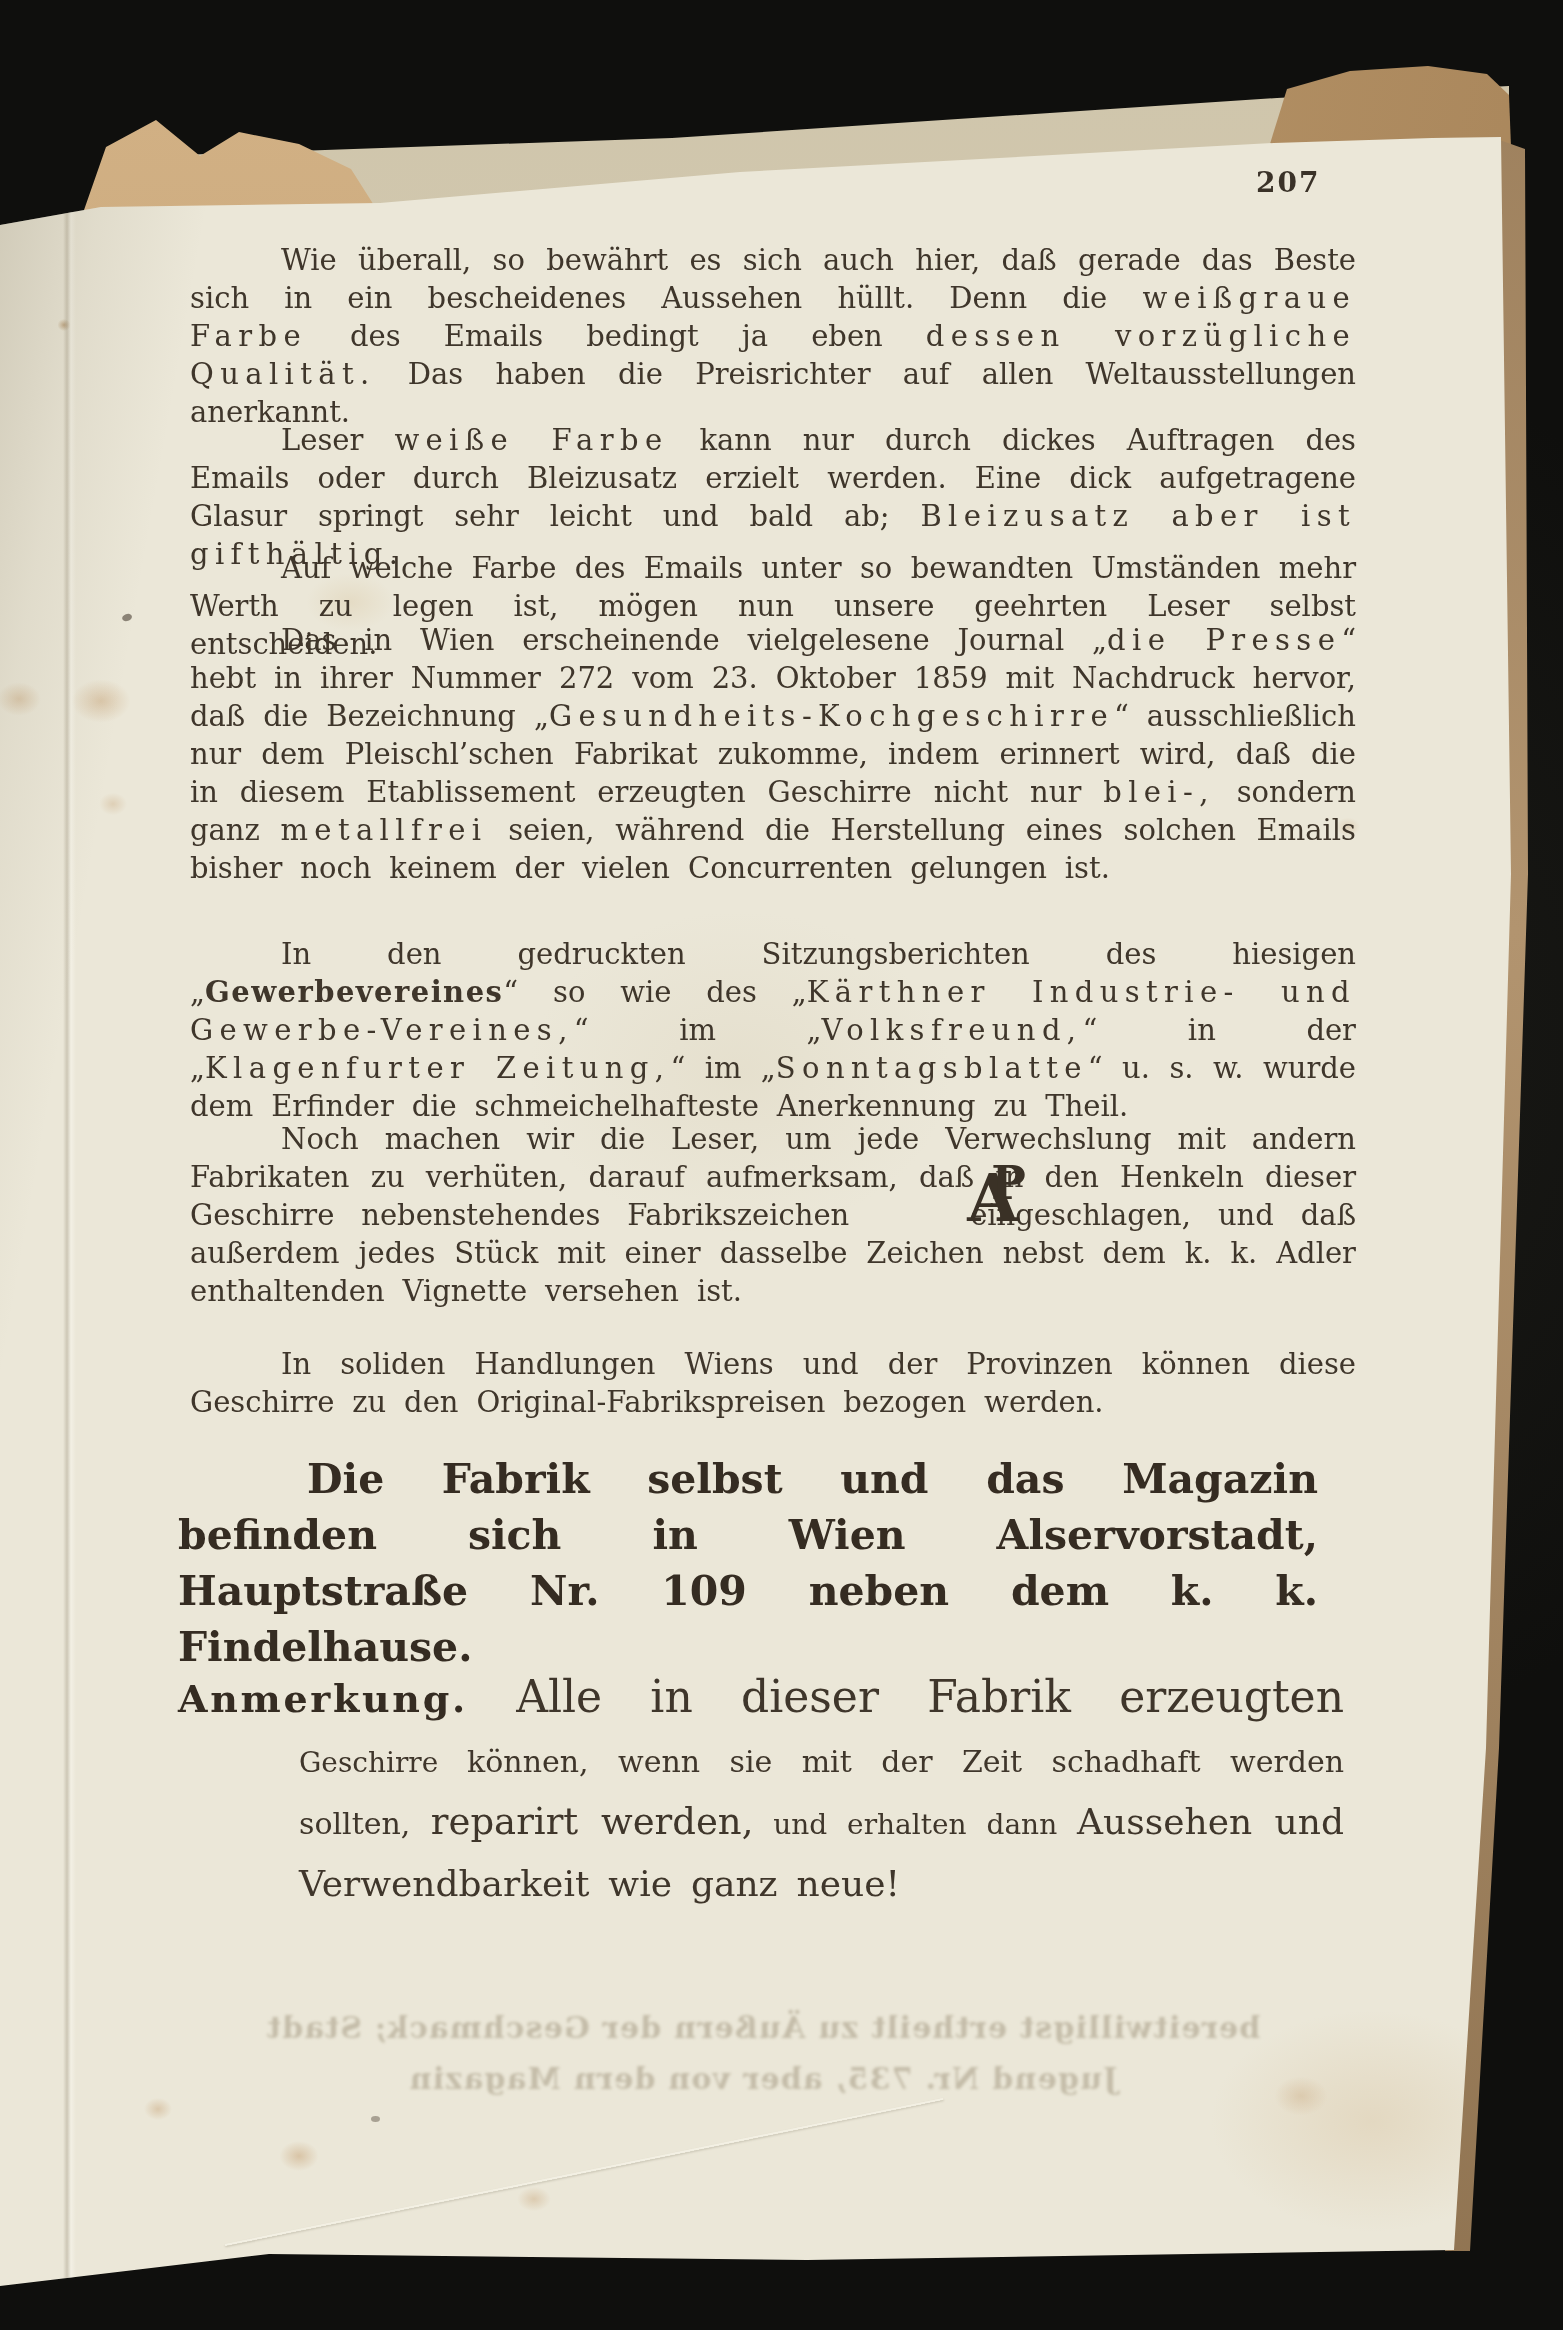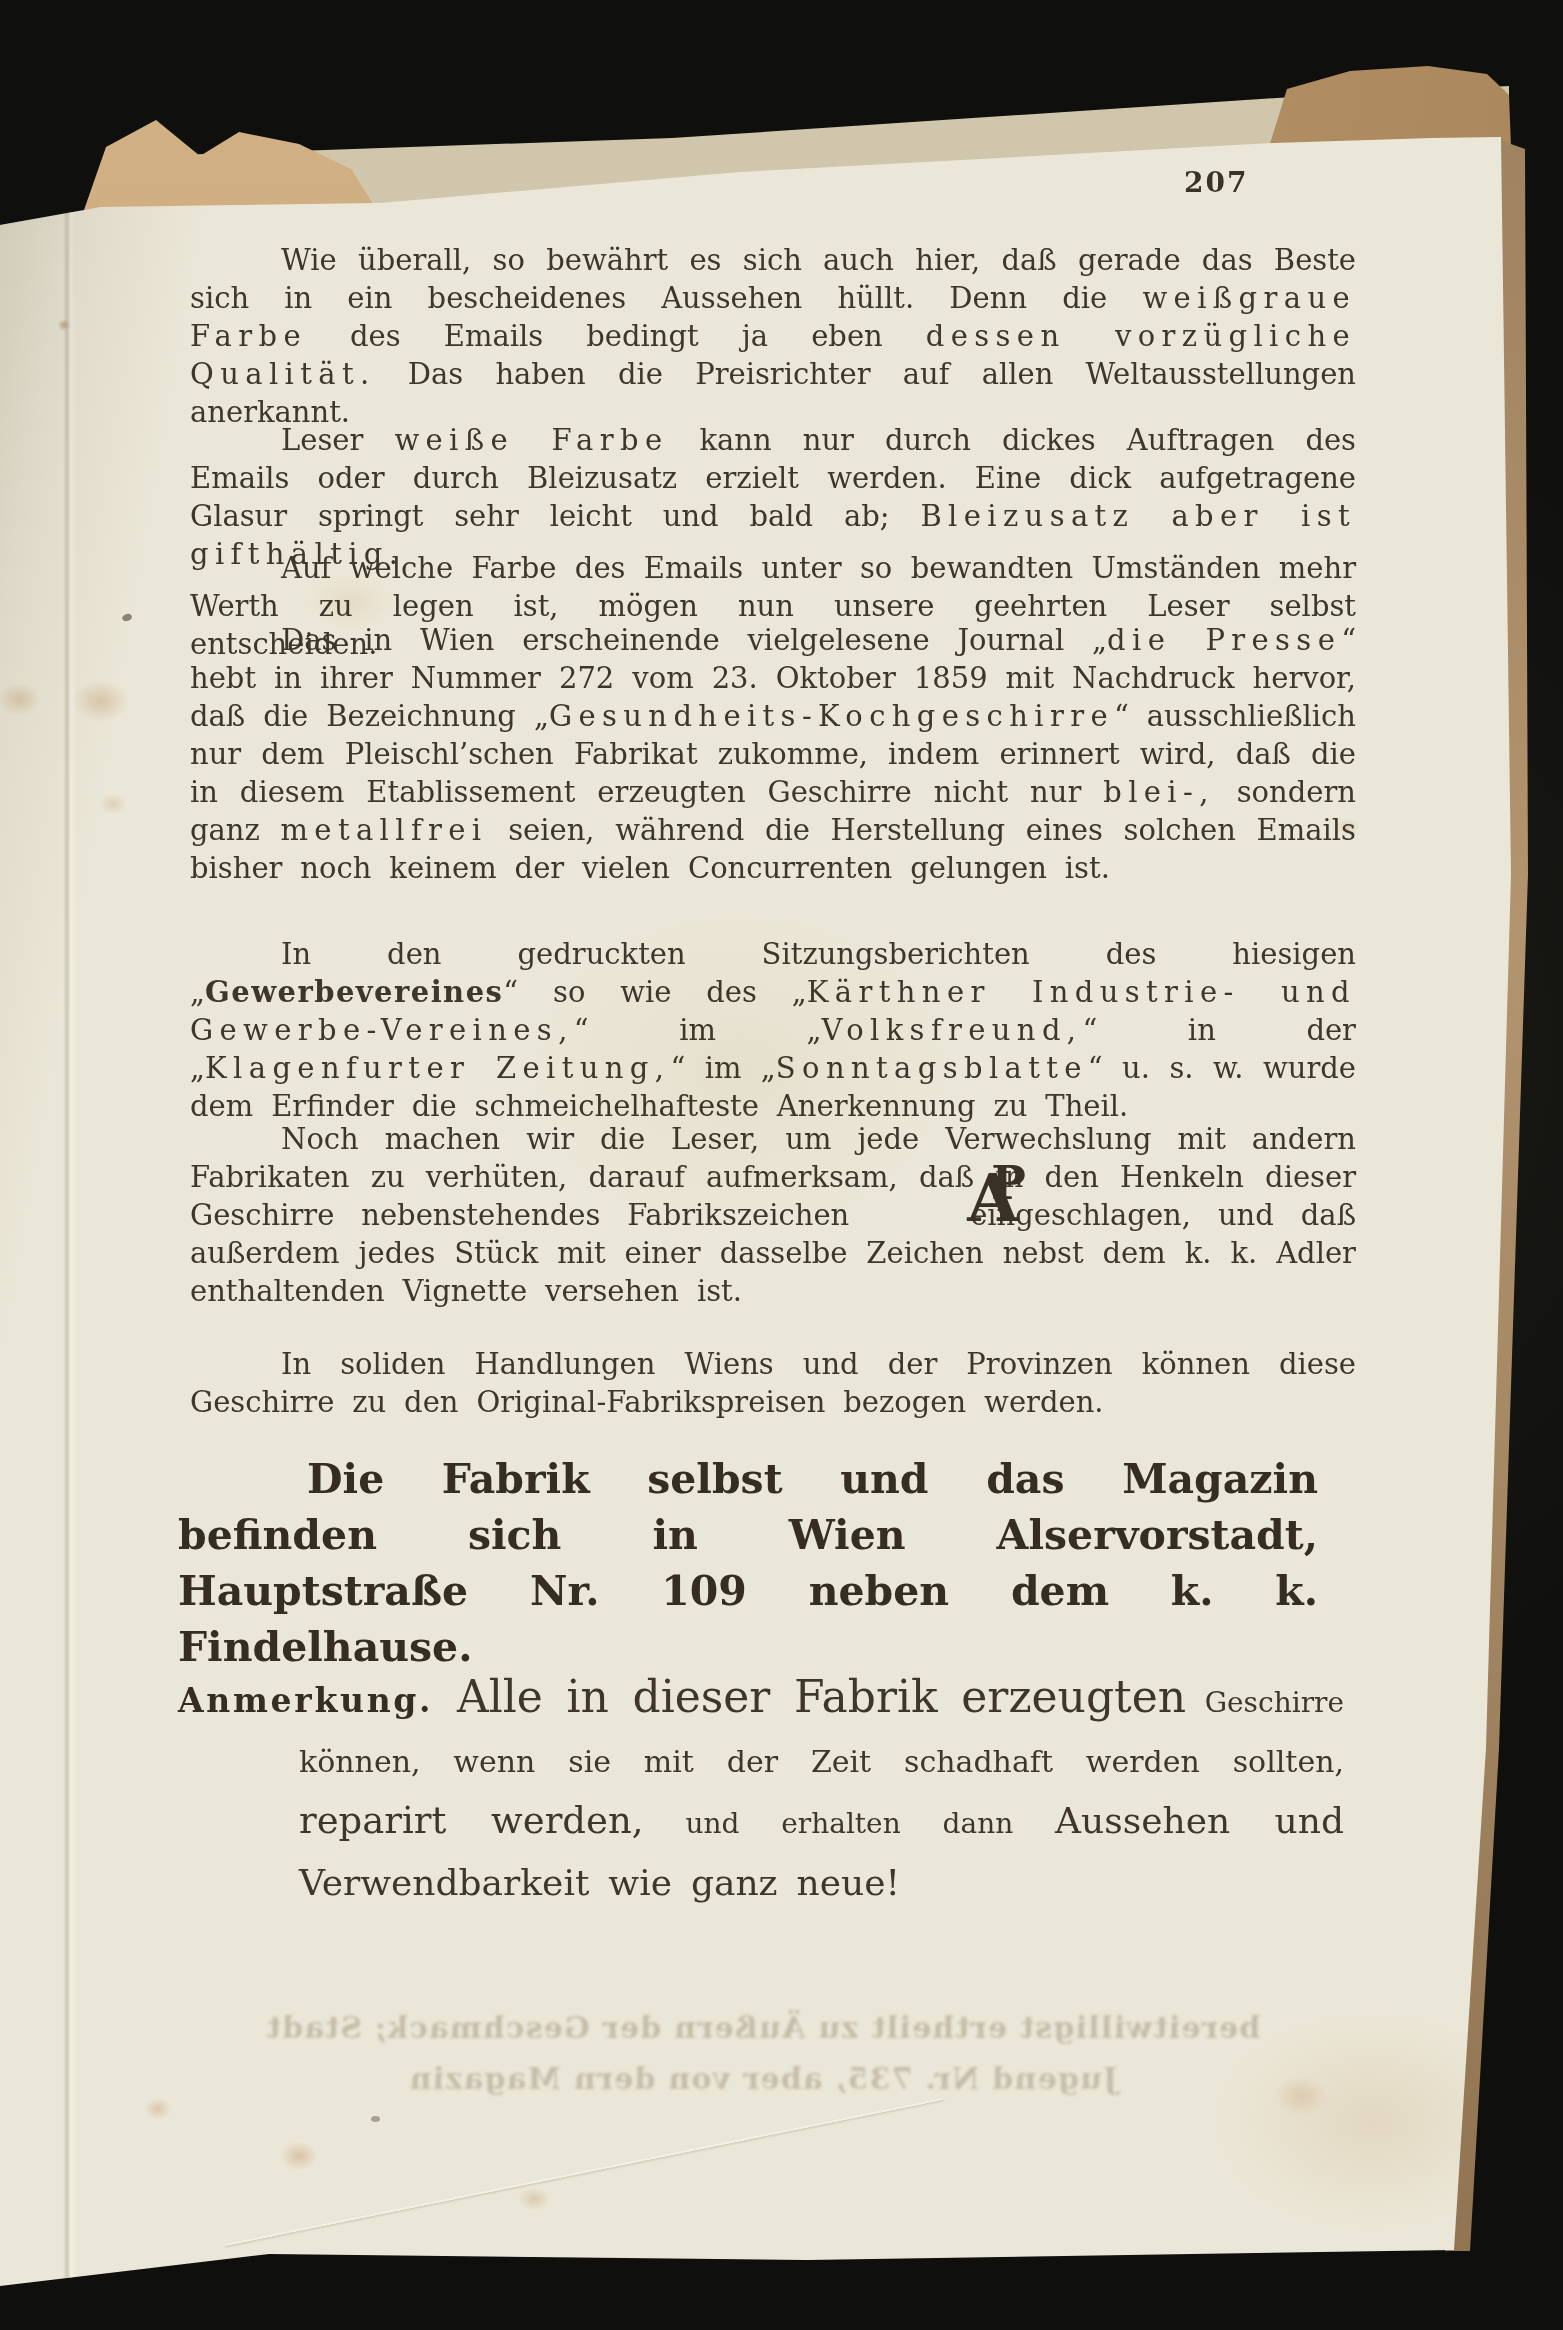--- a/index.html
+++ b/index.html
@@ -42,34 +42,34 @@
       radial-gradient(38px 28px at 1301px 2032px, rgba(196,158,112,.32), rgba(196,158,112,0) 70%),
       radial-gradient(215px 148px at 1372px 2057px, rgba(204,174,128,.26), rgba(204,174,128,0) 75%),
       linear-gradient(#ebe7d8,#ebe7d8);
     clip-path:polygon(0px 161px,101px 143px,380px 139px,740px 108px,1274px 79px,1432px 74px,1501px 73px,1511px 810px,1486px 1684px,1454px 2186px,807px 2196px,269px 2190px,0px 2222px);}
   .speck{position:absolute;border-radius:50%;}
   .speck.a{left:122px;top:550px;width:10px;height:6.7px;background:#6b6155;opacity:.75;transform:rotate(-20deg);}
   .speck.b{left:371px;top:2052px;width:8.7px;height:6px;background:#7c7366;opacity:.6;}
   .crease-diag{position:absolute;left:225px;top:2180px;width:733px;height:2px;
     background:rgba(252,250,240,.5);box-shadow:0 1.3px 2px rgba(120,110,88,.28);
     transform:rotate(-11.5deg);transform-origin:left center;}
-  .pagenum{position:absolute;left:1184px;top:102px;font-size:28px;font-weight:bold;
+  .pagenum{position:absolute;left:1256px;top:102px;font-size:28px;font-weight:bold;
     letter-spacing:2px;color:#3a3228;}
   .textblock{position:absolute;left:178px;top:158px;width:1170px;color:#3f362b;}
   .body-p{position:absolute;width:1166px;margin:12px;font-size:29px;line-height:38px;
     text-align:justify;word-spacing:.30em;text-indent:91px;}
   .p1{top:6.7px;}  .p2{top:187px;} .p3{top:315px;} .p4{top:387px;}
   .p5{top:701px;} .p6{top:886px;} .p7{top:1111px;}
   .sp{letter-spacing:.22em;}
   .bd{font-weight:bold;letter-spacing:.05em;}
   .display-p{position:absolute;top:1229px;width:1140px;margin:0;font-size:41px;font-weight:bold;
     line-height:56px;text-align:justify;word-spacing:.22em;text-indent:129px;color:#352c22;}
   .anm{position:absolute;top:1445px;width:1166px;margin:0;font-size:30px;line-height:59px;
     text-align:justify;padding-left:121px;text-indent:-121px;box-sizing:border-box;word-spacing:.25em;}
-  .anm-label{font-size:33px;font-weight:bold;letter-spacing:2.7px;color:#352c22;}
+  .anm-label{font-size:38px;font-weight:bold;letter-spacing:2.7px;color:#352c22;}
   .anm-s1{font-size:44px;} .anm-s2{font-size:28px;} .anm-s3{font-size:30px;}
   .anm-s4{font-size:37px;} .anm-s5{font-size:28px;} .anm-s6{font-size:36px;}
   .monogram{display:inline-block;position:relative;width:67px;height:30px;vertical-align:-5.4px;}
   .monogram .m-a{position:absolute;left:0;top:-35px;font-size:66px;line-height:66px;font-weight:bold;color:#3a3126;}
   .monogram .m-p{position:absolute;left:24px;top:-40px;font-size:46px;line-height:46px;font-weight:bold;color:#3a3126;}
   .bleed{position:absolute;top:1780px;left:20px;width:1130px;font-size:30px;line-height:51px;
     text-align:center;font-weight:bold;color:#8f8268;opacity:.42;
     transform:scaleX(-1);filter:blur(1.5px);letter-spacing:1.3px;margin:0;}
 </style>
 </head>

